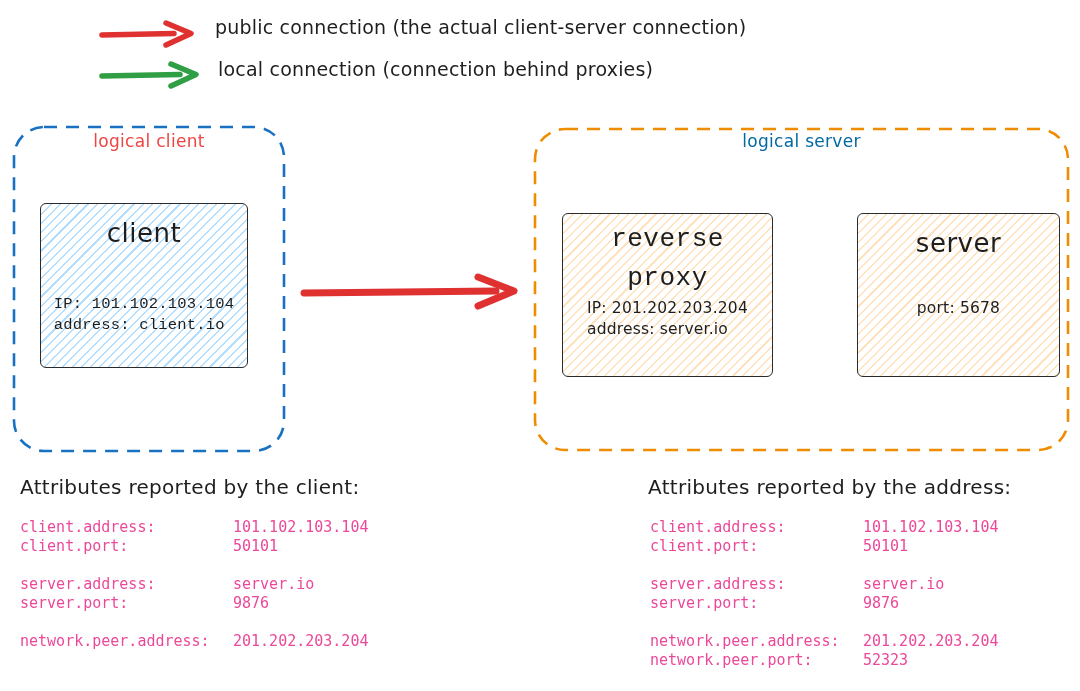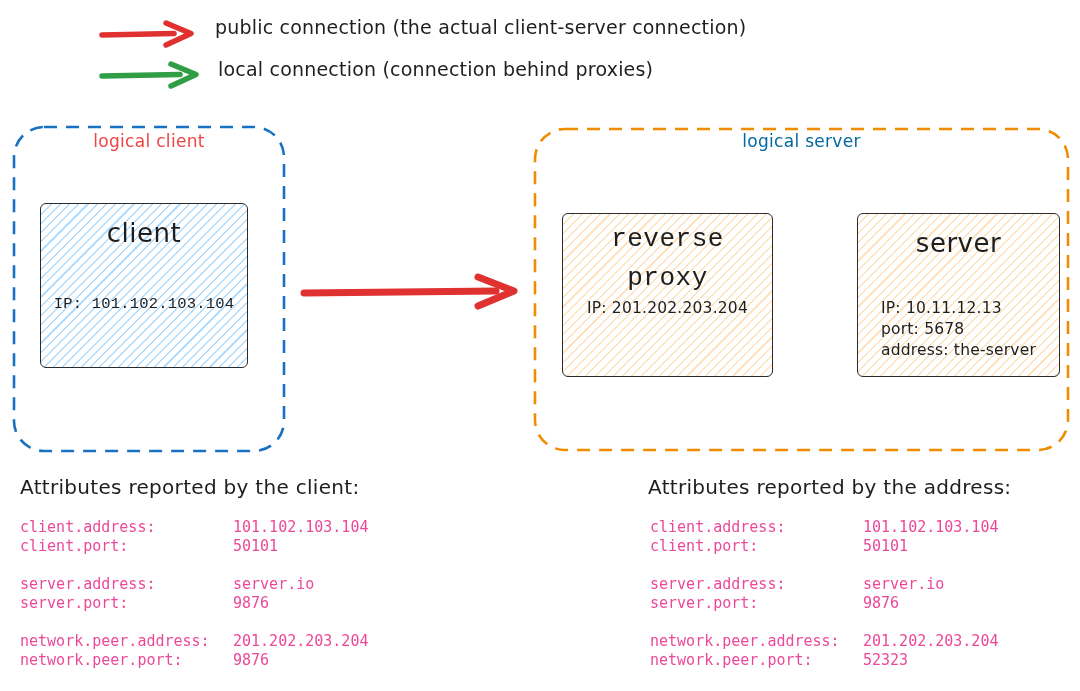--- a/index.html
+++ b/index.html
@@ -116,20 +116,21 @@
     <svg class="abs" style="left:12px; top:125px;" width="274" height="328" viewBox="0 0 274 328">
       <rect x="2" y="2" width="270" height="324" rx="30" fill="none" stroke-width="2.6" stroke-dasharray="13 9" stroke="#1971c2"></rect>
     </svg>
     <div class="abs group-label lbl-blue" style="left:12px; top:131px; width:274px;">logical client</div>
 
     <div class="node hachure-blue" style="left:40px; top:203px; width:208px; height:165px;">
       <div class="node-title" style="top:10px;">client</div>
       <div class="node-body" style="top:90px;font-family:Liberation Mono, monospace;">
         <div class="node-lines">
           <div>IP: 101.102.103.104</div>
+          <div>address: client.io</div>
         </div>
       </div>
     </div>
   </div>
 
   <svg class="abs" style="left:298px; top:271px;" width="226" height="42" viewBox="0 0 226 42">
     <g fill="none" stroke-width="7" stroke-linecap="round" stroke-linejoin="round" stroke="#e03131">
       <path d="M6,22 L198,20"></path>
       <path d="M180,6 L216,20 L180,35"></path>
     </g>
@@ -140,31 +141,30 @@
       <rect x="2" y="2" width="533" height="321" rx="30" fill="none" stroke-width="2.6" stroke-dasharray="13 9" stroke="#f08c00"></rect>
     </svg>
     <div class="abs group-label lbl-orange" style="left:533px; top:131px; width:537px;">logical server</div>
 
     <div class="node hachure-orange" style="left:562px; top:213px; width:211px; height:164px;">
       <div class="node-title" style="top:6px;font-family:Liberation Mono, monospace;">reverse
 proxy</div>
       <div class="node-body" style="top:84px;">
         <div class="node-lines">
           <div>IP: 201.202.203.204</div>
+          <div>address: server.io</div>
         </div>
       </div>
     </div>
 
     <div class="node hachure-orange" style="left:825px; top:213px; width:203px; height:164px;margin-left:32px;">
       <div class="node-title" style="top:10px;">server</div>
       <div class="node-body" style="top:84px;">
         <div class="node-lines">
-          <div>IP: 10.11.12.13</div>
           <div>port: 5678</div>
-          <div>address: the-server</div>
         </div>
       </div>
     </div>
   </div>
 
   <div>
     <div class="abs attr-heading" style="left:20px; top:475px;">Attributes reported by the client:</div>
     <div class="abs attr-rows" style="left:20px; top:518px;">
       <div class="kv-group">
         <div class="kv-row">
@@ -179,23 +179,20 @@
           <span class="kv-key">server.address:</span><span class="kv-value">server.io</span>
         </div>
         <div class="kv-row">
           <span class="kv-key">server.port:</span><span class="kv-value">9876</span>
         </div>
       </div>
       <div class="kv-group">
         <div class="kv-row">
           <span class="kv-key">network.peer.address:</span><span class="kv-value">201.202.203.204</span>
         </div>
-        <div class="kv-row">
-          <span class="kv-key">network.peer.port:</span><span class="kv-value">9876</span>
-        </div>
       </div>
     </div>
   </div>
 
   <div>
     <div class="abs attr-heading" style="left:648px; top:475px;">Attributes reported by the address:</div>
     <div class="abs attr-rows" style="left:650px; top:518px;">
       <div class="kv-group">
         <div class="kv-row">
           <span class="kv-key">client.address:</span><span class="kv-value">101.102.103.104</span>

